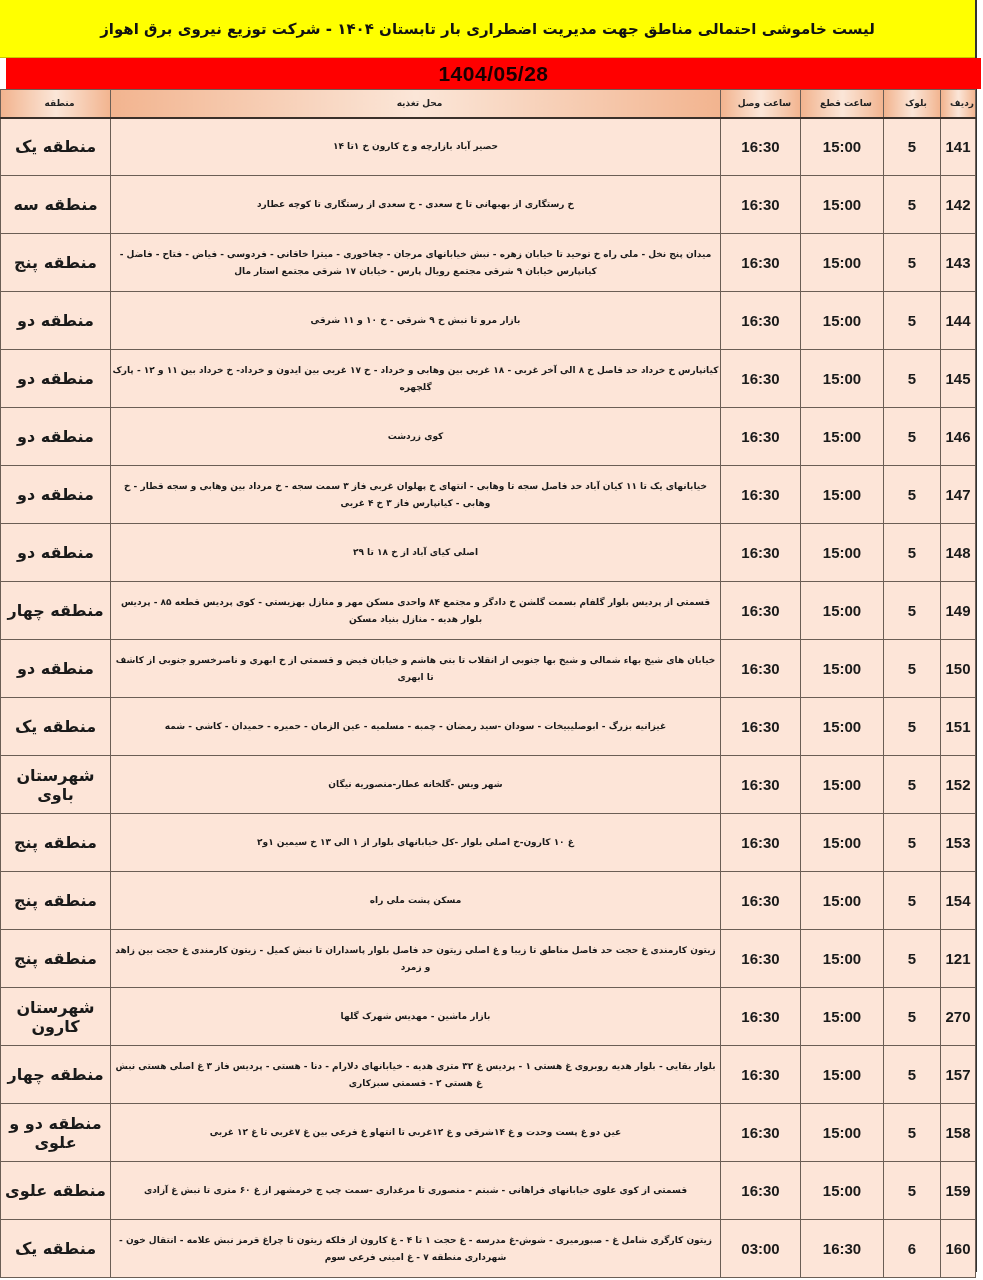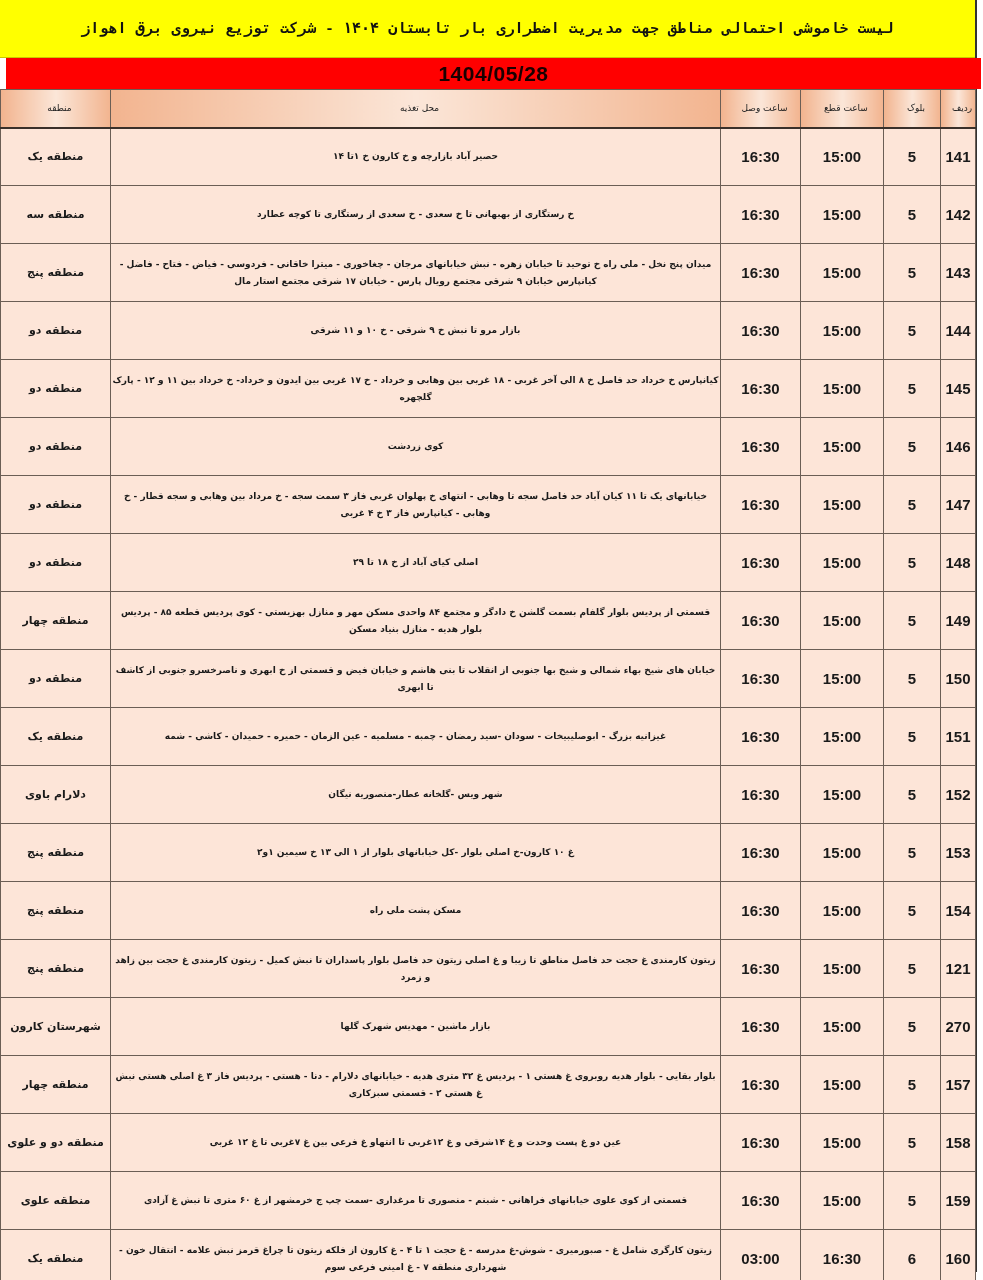--- a/index.html
+++ b/index.html
@@ -4,42 +4,42 @@
 <style>
   * { box-sizing: border-box; margin: 0; padding: 0; }
   html, body { width: 983px; height: 1280px; background: #ffffff; overflow: hidden; }
   body { font-family: "DejaVu Sans", sans-serif; position: relative; }
   .sheet { position: absolute; left: 0; top: 0; width: 977px; height: 1272px; border-right: 2px solid #333; border-bottom: 2px solid #333; }
   .title-bar {
     position: absolute; left: 0; top: 0; width: 975px; height: 58px;
     background: #ffff00; display: flex; align-items: center; justify-content: center;
     border-bottom: 1px solid #c9c900;
   }
-  .title-text { font-weight: bold; font-size: 15px; color: #111; direction: rtl; font-family: Liberation Mono, monospace; }
+  .title-text { font-weight: bold; font-size: 15px; color: #111; direction: rtl; }
   .date-bar {
     position: absolute; left: 6px; top: 58px; width: 975px; height: 31px;
     background: #ff0000; display: flex; align-items: center; justify-content: center;
   }
   .date-text { font-family: "Liberation Sans", sans-serif; font-weight: bold; font-size: 21px; color: #1a0000; letter-spacing: 0.5px; }
   table.grid {
     position: absolute; left: 0; top: 89px; width: 975px;
     border-collapse: collapse; table-layout: fixed; direction: rtl;
   }
   table.grid th {
-    height: 38px; font-size: 9px; font-weight: normal; color: #222;
+    height: 28px; font-size: 9px; font-weight: bold; color: #222;
     background: linear-gradient(to right, #f2b48f 0%, #fbe6d8 50%, #f2b48f 100%);
     border: 1px solid #6b5e55; border-bottom: 2px solid #3a302a; padding-left: 8px;
   }
   table.grid td {
     height: 58px; background: #fde5d8; border: 1px solid #6b5e55;
     text-align: center; vertical-align: middle; color: #1a1a1a;
   }
   td.num { font-family: "Liberation Sans", sans-serif; font-weight: bold; font-size: 15px; }
   td.feed { font-size: 9px; font-weight: bold; line-height: 17px; padding: 0 0; direction: rtl; }
-  td.region { font-size: 11px; font-weight: bold; direction: rtl; }
+  td.region { font-size: 16px; font-weight: bold; direction: rtl; }
   col.c-row { width: 35px; }
   col.c-block { width: 57px; }
   col.c-cut { width: 83px; }
   col.c-conn { width: 80px; }
   col.c-feed { width: 610px; }
   col.c-region { width: 110px; }
 </style>
 </head>
 <body>
 
@@ -158,21 +158,21 @@
           <td class="num">16:30</td>
           <td class="feed">غیزانیه بزرگ - ابوصلیبیخات - سودان -سید رمضان - چمبه - مسلمیه - عین الزمان - حمیره - حمیدان - کاشی - شمه</td>
           <td class="region">منطقه یک</td>
         </tr>
         <tr>
           <td class="num">152</td>
           <td class="num">5</td>
           <td class="num">15:00</td>
           <td class="num">16:30</td>
           <td class="feed">شهر ویس -گلخانه عطار-منصوریه نیگان</td>
-          <td class="region">دلارام باوی</td>
+          <td class="region">شهرستان باوی</td>
         </tr>
         <tr>
           <td class="num">153</td>
           <td class="num">5</td>
           <td class="num">15:00</td>
           <td class="num">16:30</td>
           <td class="feed">غ ۱۰ کارون-خ اصلی بلوار -کل خیابانهای بلوار از ۱ الی ۱۳ خ سیمین ۱و۲</td>
           <td class="region">منطقه پنج</td>
         </tr>
         <tr>

